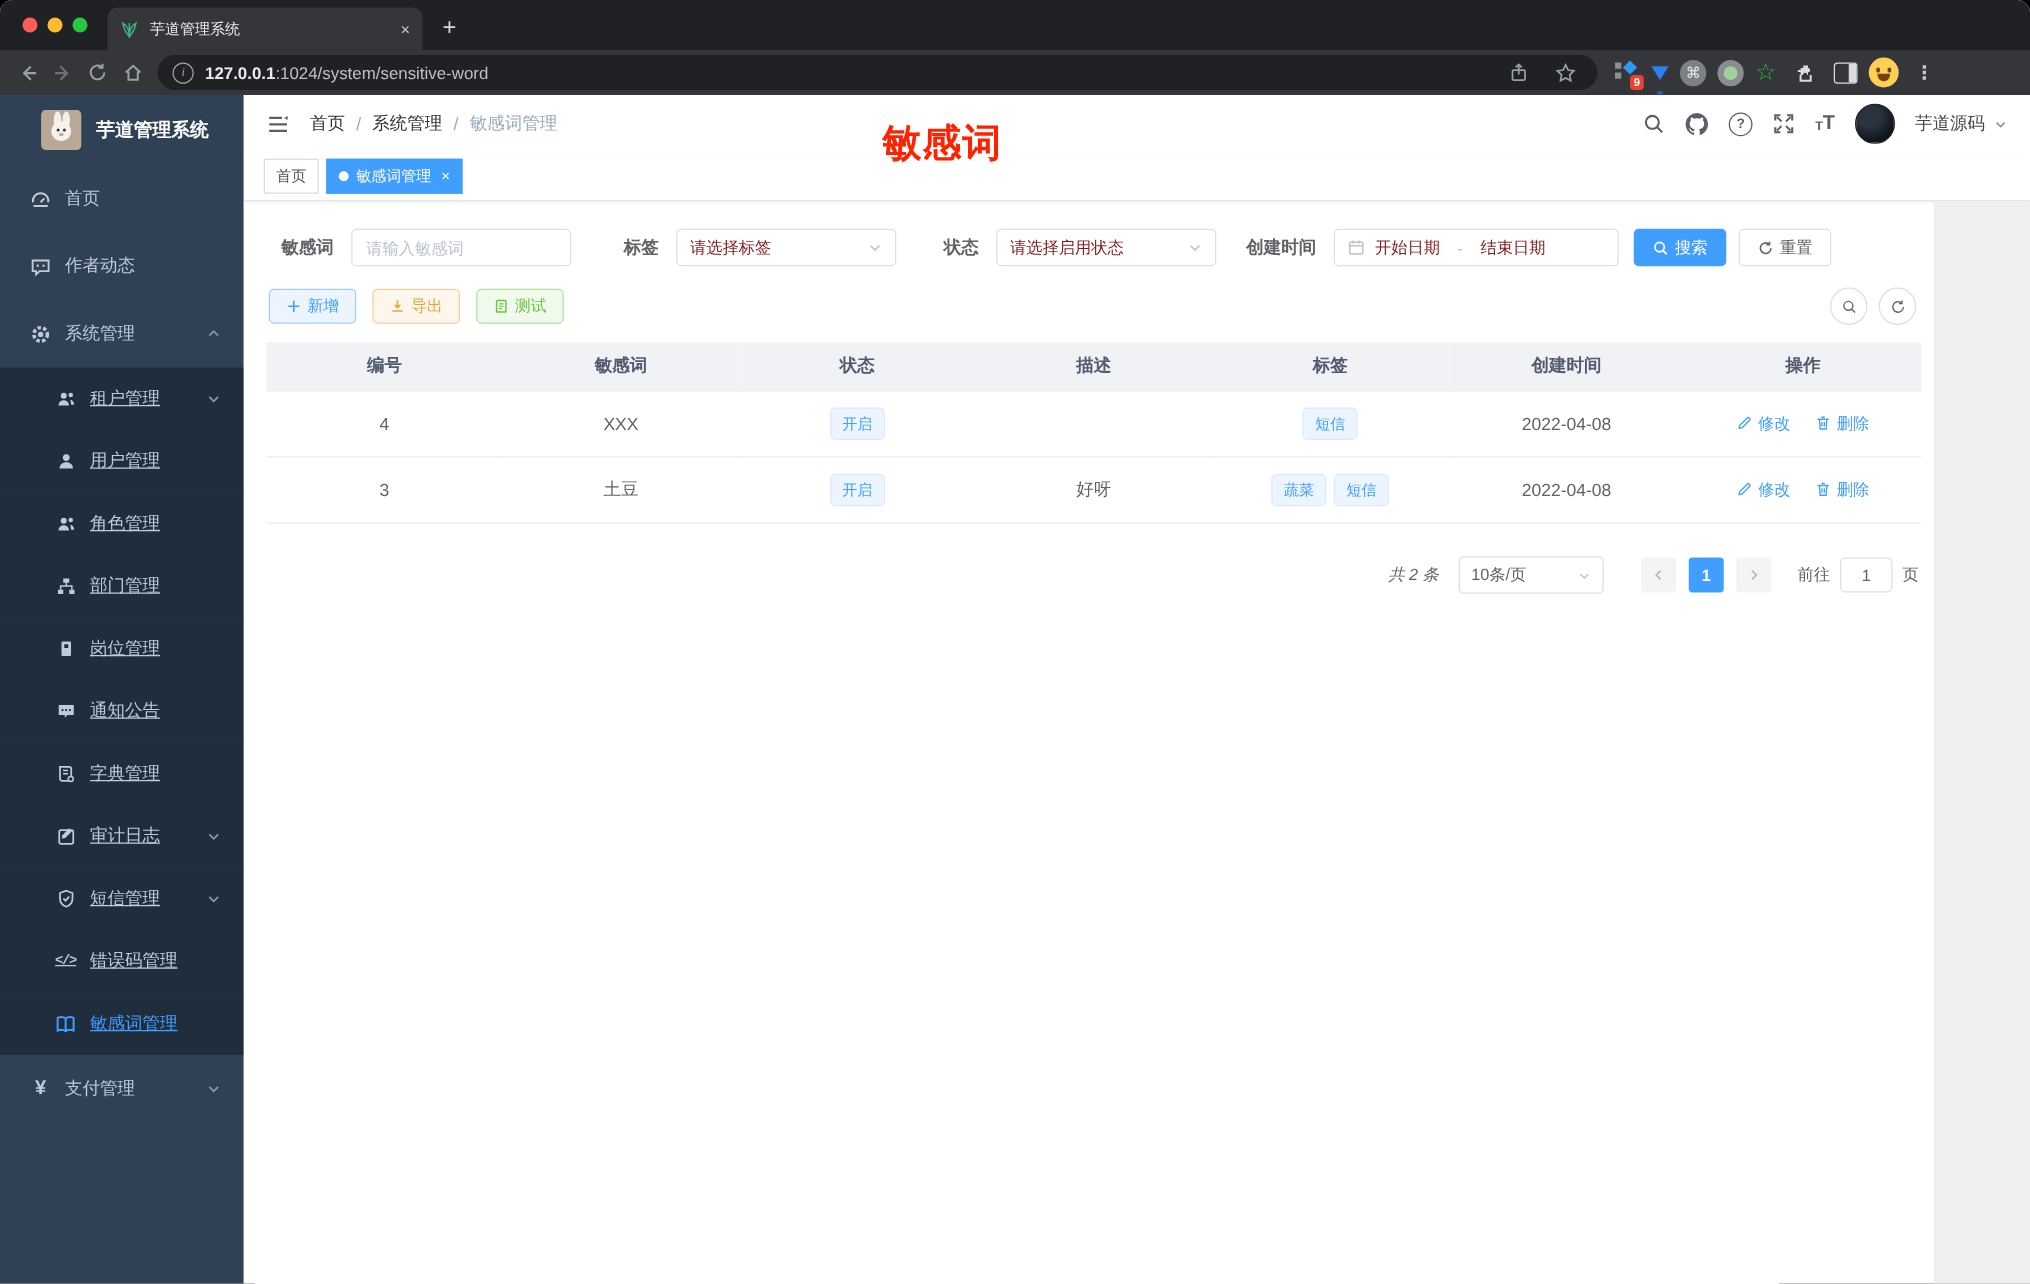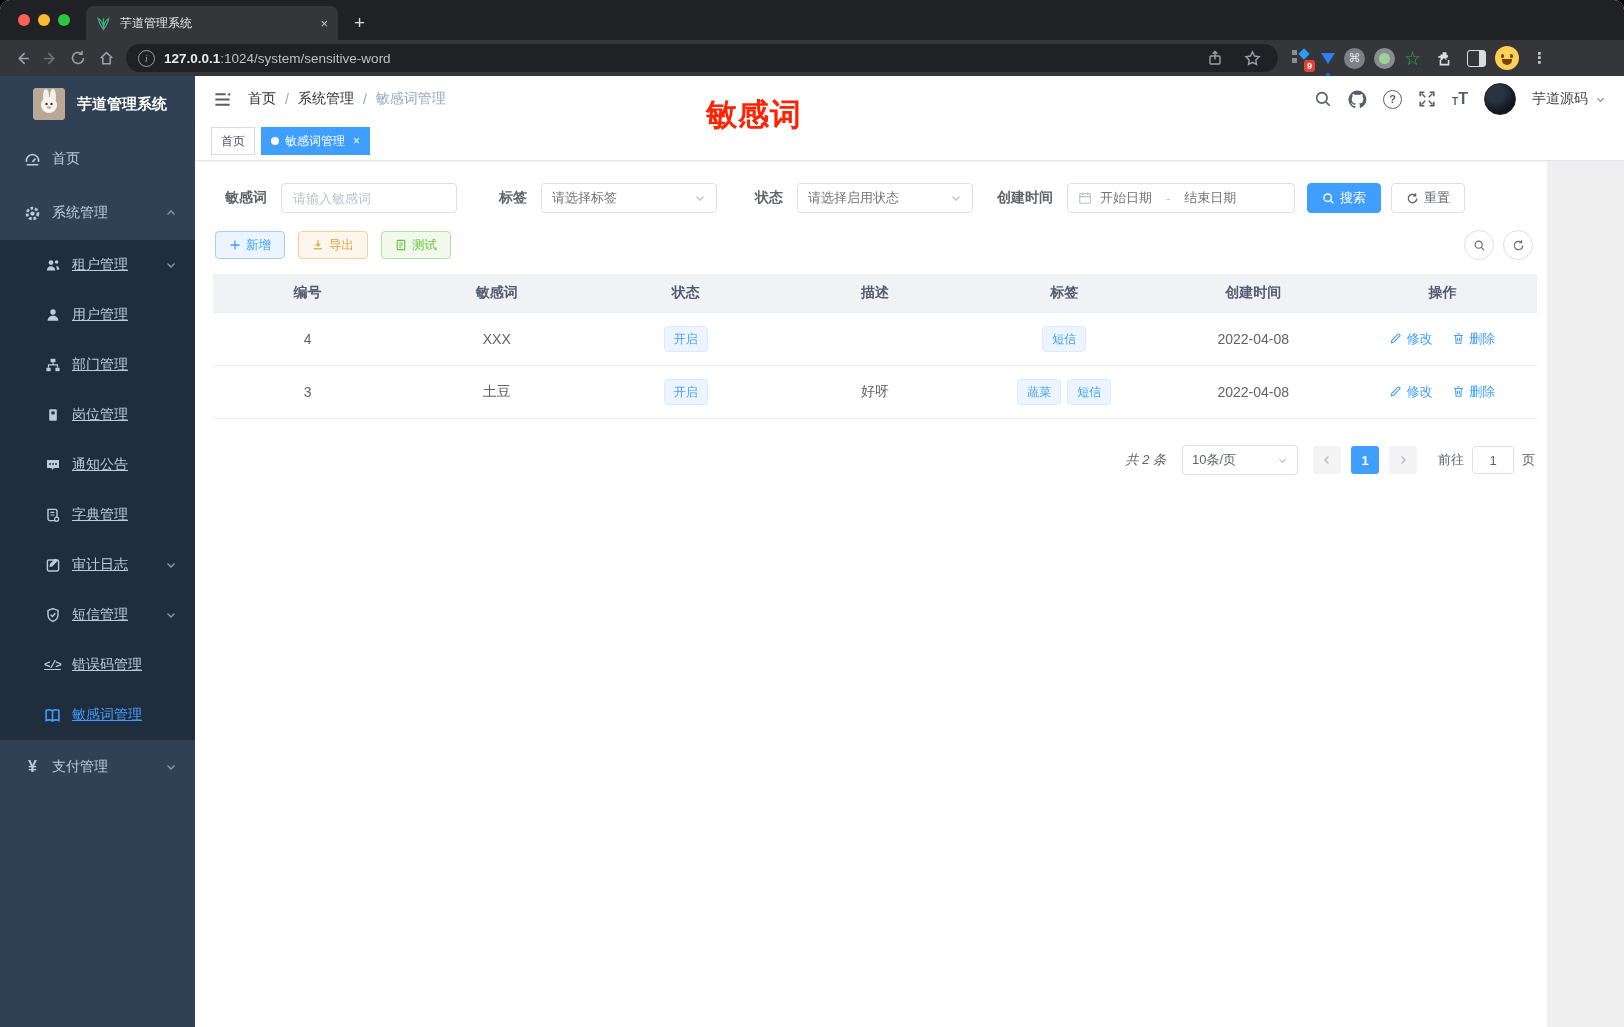--- a/index.html
+++ b/index.html
@@ -85,21 +85,21 @@
   .annotation{position:absolute;left:706px;top:94px;font-size:31px;font-weight:600;letter-spacing:1px;z-index:5;}
 
   
   .filter-row{display:flex;align-items:center;margin:6px 0 0 12px;}
   .f-item{display:flex;align-items:center;}
   .f-label{font-size:14px;font-weight:700;color:#606266;margin-right:14px;white-space:nowrap;}
   .inp{height:30px;border:1px solid #dcdfe6;border-radius:4px;background:#fff;box-sizing:border-box;}
   input.inp{width:176px;padding:0 11px;font-size:13px;color:#606266;outline:none;font-family:inherit;}
   input.inp::placeholder{color:#bcc2cc;}
   .select{width:176px;display:flex;align-items:center;justify-content:space-between;padding:0 10px;cursor:pointer;}
-  .ph{color:#737373;font-size:13px;white-space:nowrap;overflow:hidden}
+  .ph{color:#7f1d1d;font-size:13px;white-space:nowrap;overflow:hidden}
   .sel-caret{color:#c0c4cc;}
   .date-inp{width:228px;display:flex;align-items:center;gap:8px;padding:0 10px;cursor:pointer;}
   .date-inp .sep{color:#bcc2cc;font-size:13px;margin:0 6px;}
   .btn{height:30px;border-radius:4px;border:1px solid transparent;display:inline-flex;align-items:center;gap:5px;padding:0 14px;font-size:13px;cursor:pointer;font-family:Liberation Serif, serif;box-sizing:border-box;white-space:nowrap}
   .btn-primary{background:#409eff;border-color:#409eff;color:#fff;}
   .btn-default{background:#fff;border-color:#dcdfe6;color:#606266;}
   .sp40{width:42px}.sp38{width:38px}.sp24{width:24px}.sp12{width:12px}.sp10{width:10px}
 
   
   .toolbar-row{display:flex;align-items:center;margin:17px 0 0 2px;gap:13px;}
@@ -113,21 +113,21 @@
   
   table.grid{width:100%;margin-top:14px;border-collapse:collapse;table-layout:fixed;text-align:center;font-size:14px;color:#606266;}
   .grid th{height:36px;background:#f0f2f5;color:#515a6e;font-weight:700;font-size:14px;border-bottom:1px solid #ebeef5;}
   .grid td{height:50px;border-bottom:1px solid #ebeef5;}
   .el-tag{display:inline-flex;align-items:center;height:24px;padding:0 9px;background:#ecf5ff;border:1px solid #d9ecff;border-radius:4px;color:#409eff;font-size:12px;margin:0 3px;}
   .op-link{color:#409eff;font-size:13px;display:inline-flex;align-items:center;gap:4px;margin:0 8px;cursor:pointer;}
 
   
   .pag{display:flex;align-items:center;justify-content:flex-end;margin-top:26px;font-size:13px;color:#606266;padding-right:2px;}
   .pag .total{margin-right:16px;font-style:italic;}
-  .psize{width:96px;height:28px;border:1px solid #dcdfe6;border-radius:4px;display:flex;align-items:center;justify-content:space-between;padding:0 9px;margin-right:10px;cursor:pointer;}
+  .psize{width:96px;height:28px;border:1px solid #dcdfe6;border-radius:4px;display:flex;align-items:center;justify-content:space-between;padding:0 9px;margin-right:25px;cursor:pointer;}
   .pbtn{width:28px;height:28px;background:#f4f4f5;border-radius:3px;display:flex;align-items:center;justify-content:center;color:#b4b8bf;margin:0 5px;cursor:pointer;}
   .pnum{width:28px;height:28px;background:#409eff;color:#fff;border-radius:3px;display:flex;align-items:center;justify-content:center;font-weight:600;margin:0 5px;cursor:pointer;}
   .goto{display:flex;align-items:center;gap:8px;margin-left:16px;}
   .goto input{width:42px;height:28px;border:1px solid #dcdfe6;border-radius:4px;text-align:center;font-size:13px;color:#606266;outline:none;font-family:inherit;box-sizing:border-box}
 </style>
 </head>
 <body>
 
 <div class="screen">
 
@@ -238,20 +238,30 @@
         <div class="menu-item">
           <span class="mi-icon">
               <svg width="17" height="17" viewBox="0 0 16 16">
                 <path d="M2.3 10.2a5.8 5.8 0 1 1 11.4 0" fill="none" stroke="currentColor" stroke-width="1.5"></path>
                 <path d="M8 10.2l2.8-3M2.6 13h10.8" stroke="currentColor" stroke-width="1.5"></path>
               </svg>
             </span>
           <span class="mi-label">首页</span>
         </div>
 
+        <div class="menu-item">
+          <span class="mi-icon">
+              <svg width="17" height="17" viewBox="0 0 16 16">
+                <path d="M2 3.2h12v8H7.2L4.6 13.6v-2.4H2z" fill="none" stroke="currentColor" stroke-width="1.4"></path>
+                <circle cx="5.8" cy="7.2" r=".9" fill="currentColor"></circle>
+                <circle cx="10.2" cy="7.2" r=".9" fill="currentColor"></circle>
+              </svg>
+            </span>
+          <span class="mi-label">作者动态</span>
+        </div>
 
         <div class="menu-item">
           <span class="mi-icon">
               <svg width="17" height="17" viewBox="0 0 16 16">
                 <circle cx="8" cy="8" r="5.1" fill="none" stroke="currentColor" stroke-width="2.6" stroke-dasharray="2.6 1.7"></circle>
                 <circle cx="8" cy="8" r="2" fill="currentColor"></circle>
               </svg>
             </span>
           <span class="mi-label">系统管理</span>
           <span class="chev">
@@ -281,20 +291,31 @@
         <div class="menu-item sub">
           <span class="mi-icon">
               <svg width="16" height="16" viewBox="0 0 16 16">
                 <circle cx="8" cy="5" r="2.7" fill="currentColor"></circle>
                 <path d="M2.6 13.8c0-3 2.4-5 5.4-5s5.4 2 5.4 5z" fill="currentColor"></path>
               </svg>
             </span>
           <span class="mi-label">用户管理</span>
         </div>
 
+        <div class="menu-item sub">
+          <span class="mi-icon">
+              <svg width="16" height="16" viewBox="0 0 16 16">
+                <circle cx="6" cy="5.6" r="2.4" fill="currentColor"></circle>
+                <path d="M1.8 13.4c0-2.4 1.9-4.2 4.2-4.2s4.2 1.8 4.2 4.2" fill="currentColor"></path>
+                <circle cx="11.6" cy="5" r="1.8" fill="currentColor"></circle>
+                <path d="M11.3 8.7c1.8.3 3 1.9 3 4h-2.4" fill="currentColor"></path>
+              </svg>
+            </span>
+          <span class="mi-label">角色管理</span>
+        </div>
 
 
         <div class="menu-item sub">
           <span class="mi-icon">
               <svg width="16" height="16" viewBox="0 0 16 16">
                 <rect x="5.6" y="1.8" width="4.8" height="3.4" fill="currentColor"></rect>
                 <rect x="1.4" y="10.8" width="4.2" height="3.4" fill="currentColor"></rect>
                 <rect x="10.4" y="10.8" width="4.2" height="3.4" fill="currentColor"></rect>
                 <path d="M8 5.2v2.6M3.5 10.8V7.8h9v3" fill="none" stroke="currentColor" stroke-width="1.2"></path>
               </svg>

